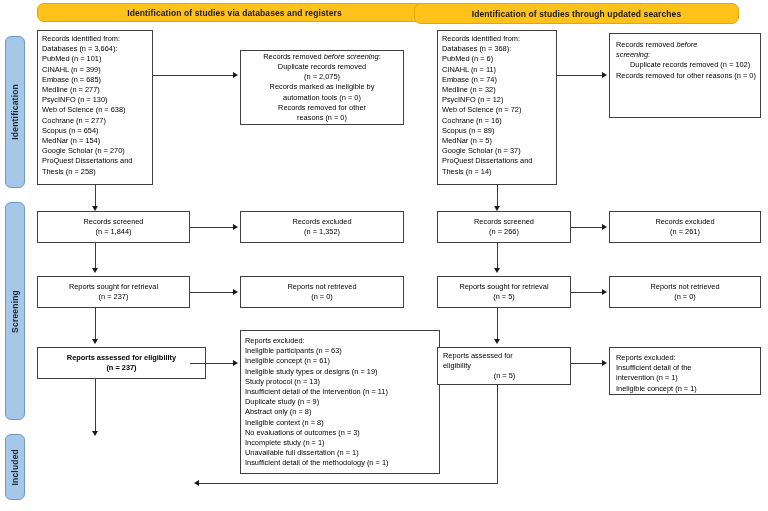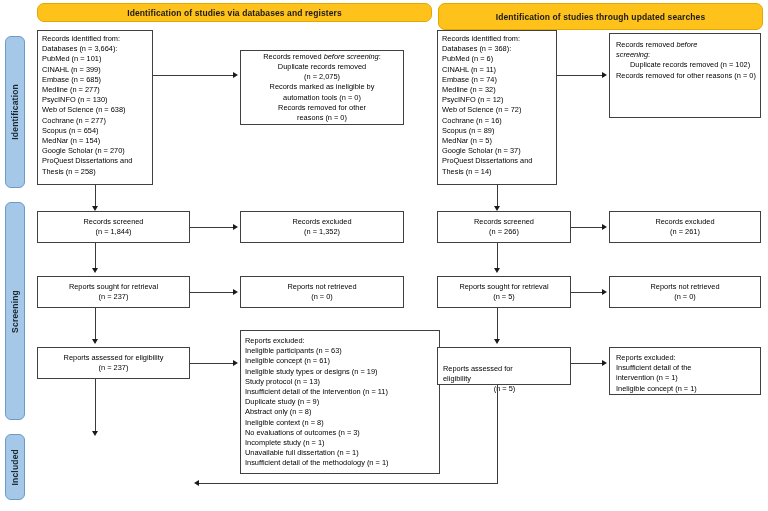--- a/index.html
+++ b/index.html
@@ -84,21 +84,21 @@
   }
 </style>
 </head>
 <body>
 
 <div id="stage">
 
   <div class="banner" style="left:37px; top:3px; width:395px; height:19px;">
     <span>Identification of studies via databases and registers</span>
   </div>
-  <div class="banner" style="left:438px; top:3px; width:325px; height:27px;">
+  <div class="banner" style="left:414px; top:3px; width:325px; height:21px;">
     <span>Identification of studies through updated searches</span>
   </div>
 
   <div class="phase" style="left:5px; top:36px; width:20px; height:152px;">
     <span>Identification</span>
   </div>
   <div class="phase" style="left:5px; top:202px; width:20px; height:218px;">
     <span>Screening</span>
   </div>
   <div class="phase" style="left:5px; top:434px; width:20px; height:66px;">
@@ -158,21 +158,21 @@
   <div class="box center" style="left:240px; top:276px; width:164px; height:32px;">
     <div class="ln">Reports not retrieved</div>
     <div class="ln">(n = 0)</div>
   </div>
   <div class="hline" style="left:190px; top:292px; width:43px;"></div>
   <div class="arrow-r" style="left:233px; top:288.8px;"></div>
 
   <div class="vline" style="left:95px; top:308px; height:33px;"></div>
   <div class="arrow-d" style="left:91.8px; top:339px;"></div>
 
-  <div class="box center" style="left:37px; top:347px; width:153px; height:32px;">
+  <div class="box center" style="left:37px; top:347px; width:169px; height:32px;font-weight:bold;">
     <div class="ln">Reports assessed for eligibility</div>
     <div class="ln">(n = 237)</div>
   </div>
 
   <div class="box topleft" style="left:240px; top:330px; width:200px; height:144px; padding-top:5px;">
     <div class="ln">Reports excluded:</div>
     <div class="ln">Ineligible participants (n = 63)</div>
     <div class="ln">Ineligible concept (n = 61)</div>
     <div class="ln">Ineligible study types or designs (n = 19)</div>
     <div class="ln">Study protocol (n = 13)</div>
@@ -242,21 +242,21 @@
   <div class="box center" style="left:609px; top:276px; width:152px; height:32px;">
     <div class="ln">Reports not retrieved</div>
     <div class="ln">(n = 0)</div>
   </div>
   <div class="hline" style="left:571px; top:292px; width:31px;"></div>
   <div class="arrow-r" style="left:602px; top:288.8px;"></div>
 
   <div class="vline" style="left:497px; top:308px; height:33px;"></div>
   <div class="arrow-d" style="left:493.8px; top:339px;"></div>
 
-  <div class="box topleft" style="left:437px; top:347px; width:134px; height:38px; padding-top:16px; padding-left:5px;">
+  <div class="box topleft" style="left:437px; top:347px; width:134px; height:38px; padding-top:3px; padding-left:5px;">
     <div class="ln">Reports assessed for</div>
     <div class="ln">eligibility</div>
     <div class="ln" style="align-self:center;">(n = 5)</div>
   </div>
 
   <div class="box topleft" style="left:609px; top:347px; width:152px; height:48px; padding-top:5px; padding-left:6px;">
     <div class="ln">Reports excluded:</div>
     <div class="ln">Insufficient detail of the</div>
     <div class="ln">intervention (n = 1)</div>
     <div class="ln">Ineligible concept (n = 1)</div>

